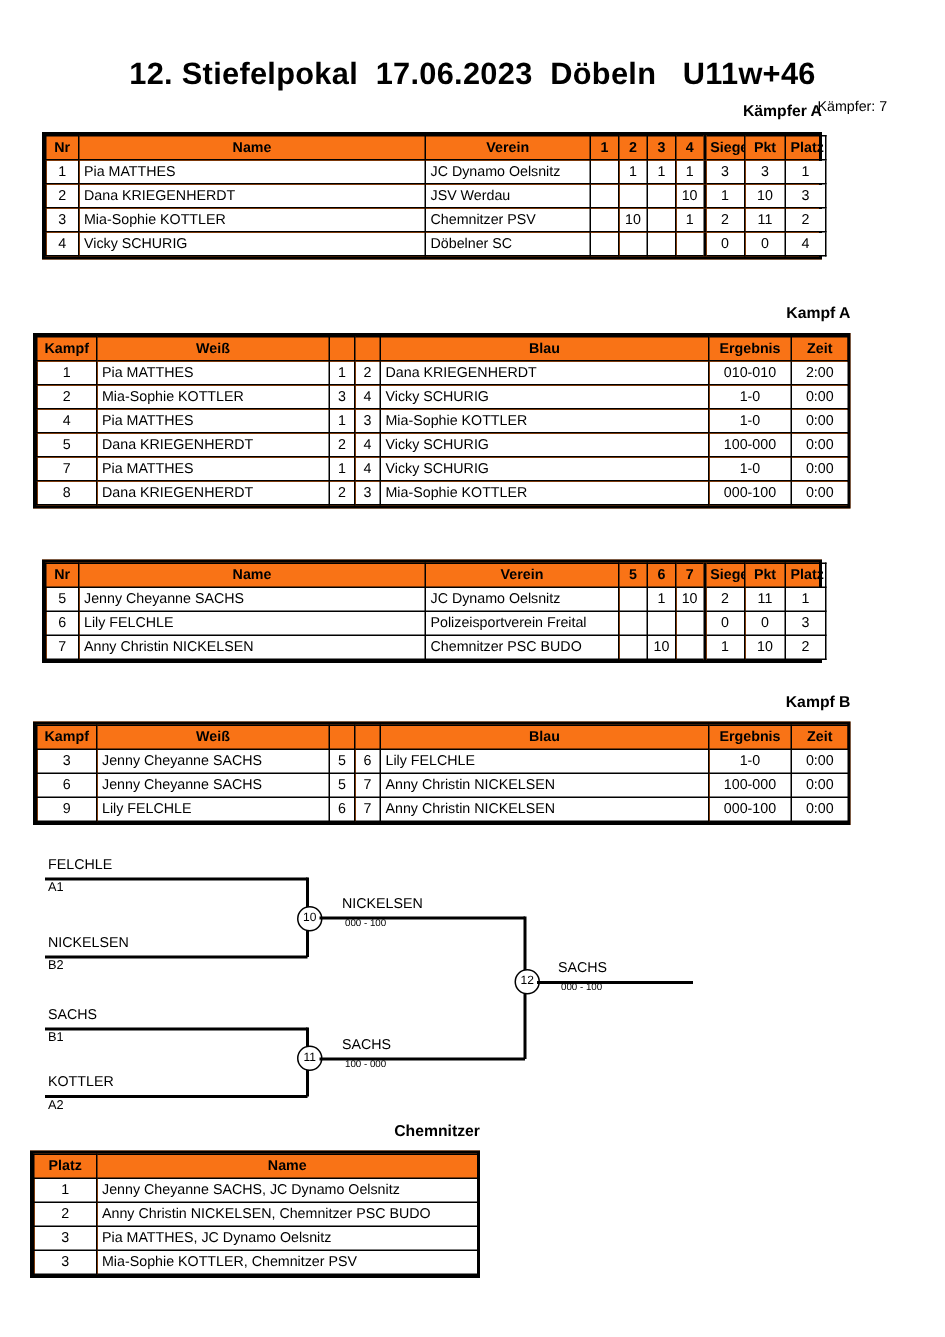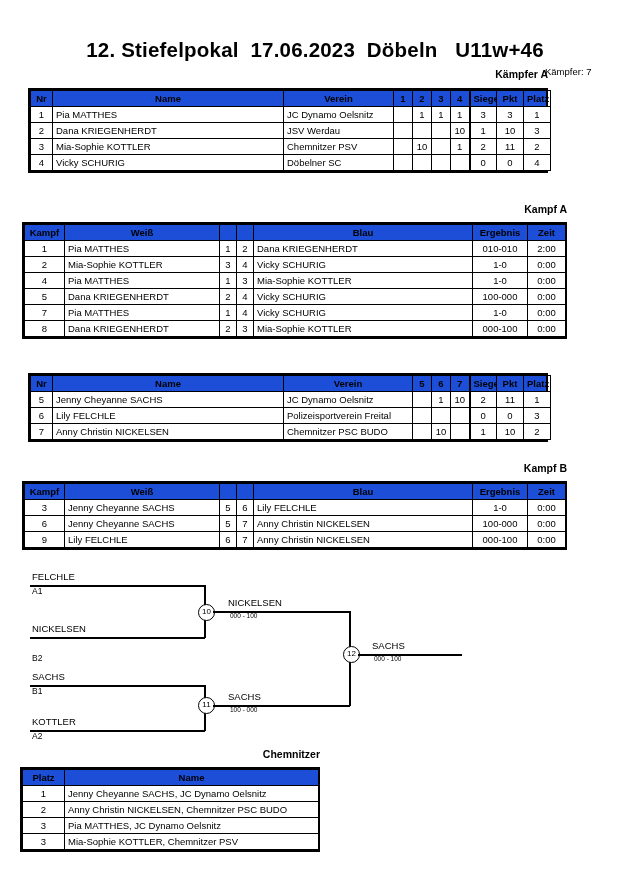--- a/index.html
+++ b/index.html
@@ -30,21 +30,21 @@
   .caption{
     position:absolute;
     text-align:right;
     font-size:10.5px;font-weight:bold;
   }
 
   
   .tblbox{
     position:absolute;
     border:2px solid #000;
-    background:#1d4ed8;
+    background:#f97316;
     box-sizing:border-box;
   }
   table.grid{
     border-collapse:collapse;
     width:100%;
     table-layout:fixed;
     font-size:9.5px;
   }
   table.grid th, table.grid td{
     border:1px solid #000;
@@ -391,21 +391,21 @@
   </div>
 
   <div class="bracket">
 
     <div class="bname" style="left:32px;top:6px;">FELCHLE</div>
     <div class="bline bh" style="left:30px;top:20px;width:175px;"></div>
     <div class="bseed" style="left:32px;top:21px;">A1</div>
 
     <div class="bname" style="left:32px;top:58px;">NICKELSEN</div>
     <div class="bline bh" style="left:30px;top:72px;width:175px;"></div>
-    <div class="bseed" style="left:32px;top:88px;">B2</div>
+    <div class="bseed" style="left:32px;top:73px;">B2</div>
 
     <div class="bline bv" style="left:204px;top:20px;height:53px;"></div>
 
     <div class="bnode" style="left:198px;top:39px;">10</div>
     <div class="bname" style="left:228px;top:32px;">NICKELSEN</div>
     <div class="bline bh" style="left:213px;top:46px;width:137px;"></div>
     <div class="bscore" style="left:230px;top:47px;">000 - 100</div>
 
     <div class="bname" style="left:32px;top:106px;">SACHS</div>
     <div class="bline bh" style="left:30px;top:120px;width:175px;"></div>

